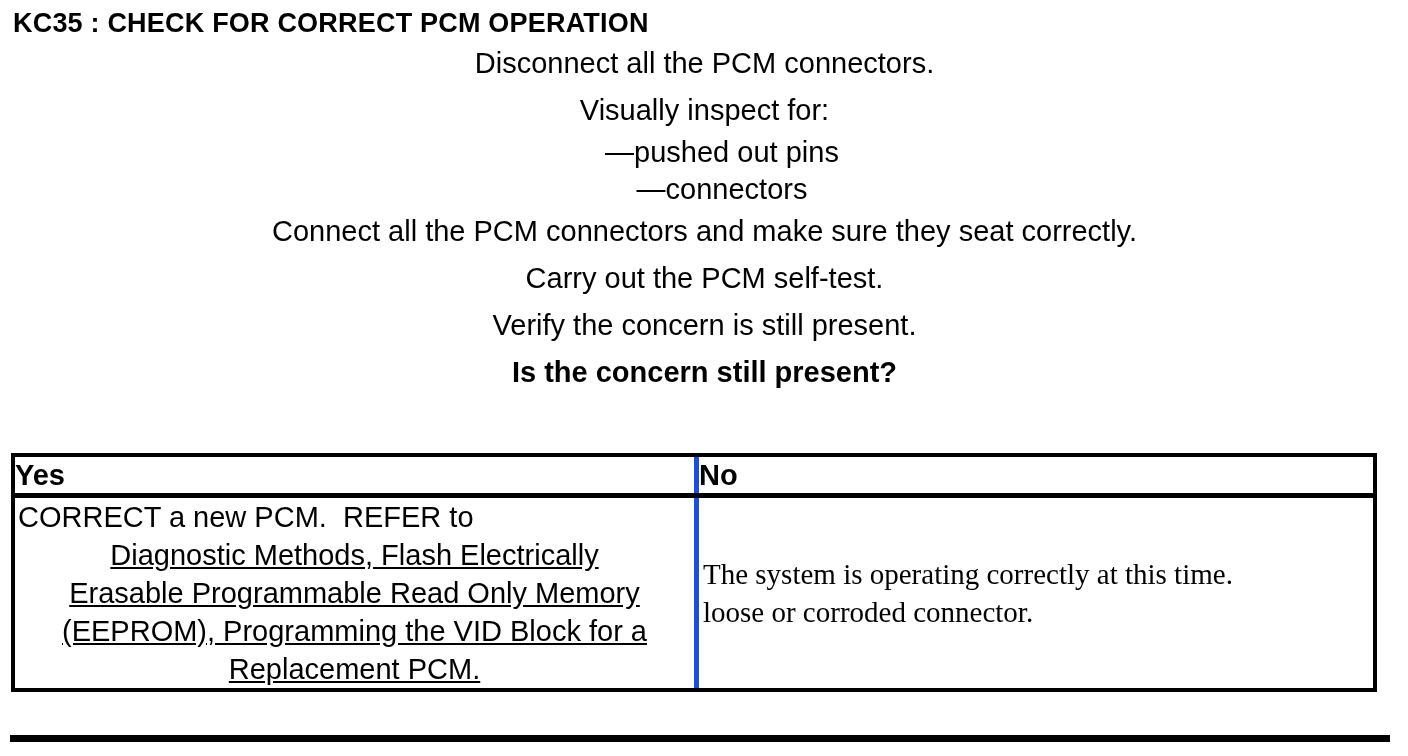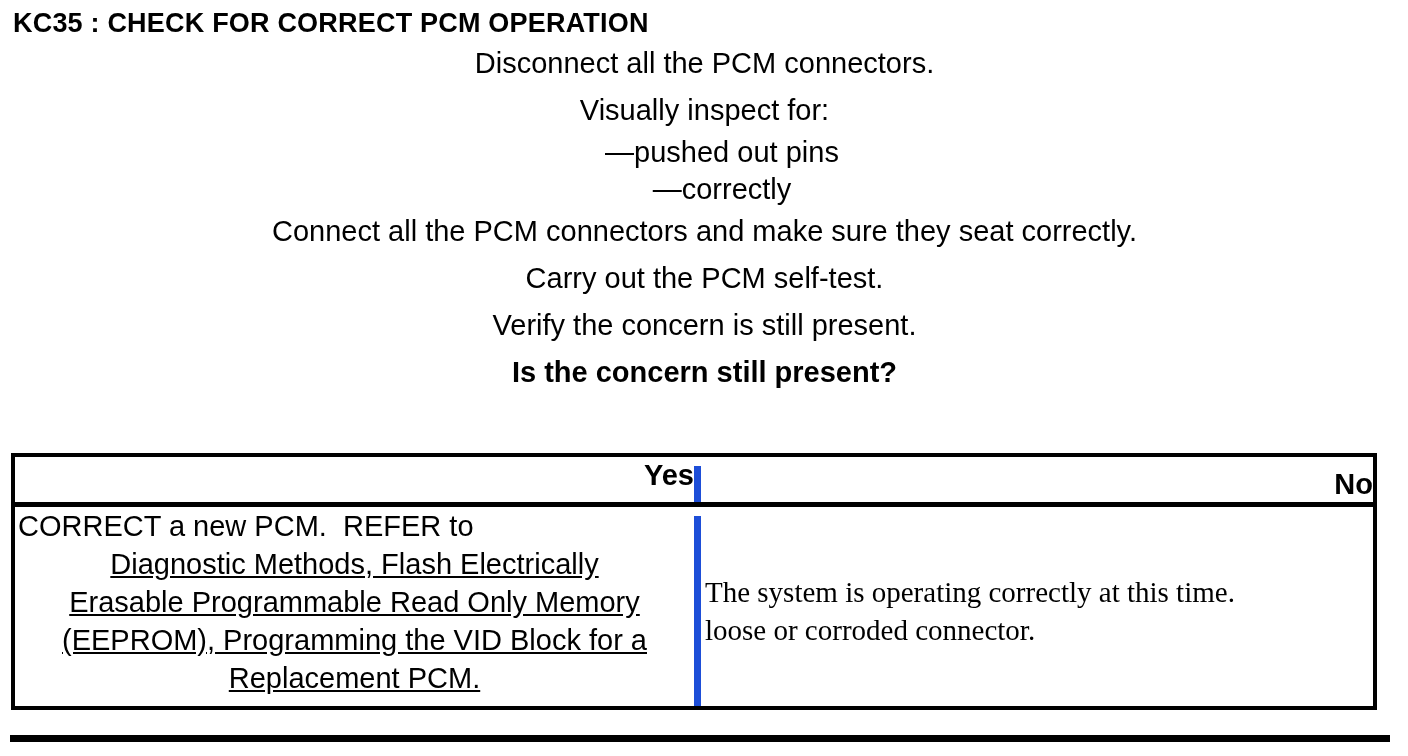--- a/index.html
+++ b/index.html
@@ -44,30 +44,28 @@
     border: 4px solid #000000;
   }
   .drow { display: flex; }
   .drow.header {
     border-bottom: 5px solid #000000;
   }
   .dcell {
     width: 50%;
   }
   .dcell + .dcell {
-    border-left: 7px solid #1d4ed8;
-    margin-top: 9px;
+    border-left: 5px solid #1d4ed8;
   }
   .hcell {
     font-size: 29px;
     font-weight: bold;
-    text-align: right;
+    text-align: left;
     line-height: 36px;
     height: 36px;
-    padding-left: 25px;
   }
   .bodycell {
     height: 190px;
     font-size: 29px;
     line-height: 38px;
     overflow: hidden;
   }
   .bodycell .line { white-space: pre-wrap; }
   .yescell .line.l-left { text-align: left; padding-left: 3px; }
   .yescell .line.l-center { text-align: center; text-decoration: underline; }
@@ -93,21 +91,21 @@
 <div class="page">
 
   <div class="doc-title">KC35 : CHECK FOR CORRECT PCM OPERATION</div>
 
   <div class="step">Disconnect all the PCM connectors.</div>
 
   <div class="step">Visually inspect for:</div>
 
   <div class="step sub">—pushed out pins</div>
 
-  <div class="step sub">—correctly</div>
+  <div class="step sub">—connectors</div>
 
   <div class="step">Connect all the PCM connectors and make sure they seat correctly.</div>
 
   <div class="step">Carry out the PCM self-test.</div>
 
   <div class="step">Verify the concern is still present.</div>
 
   <div class="step question">Is the concern still present?</div>
 
   <div class="dtable">

